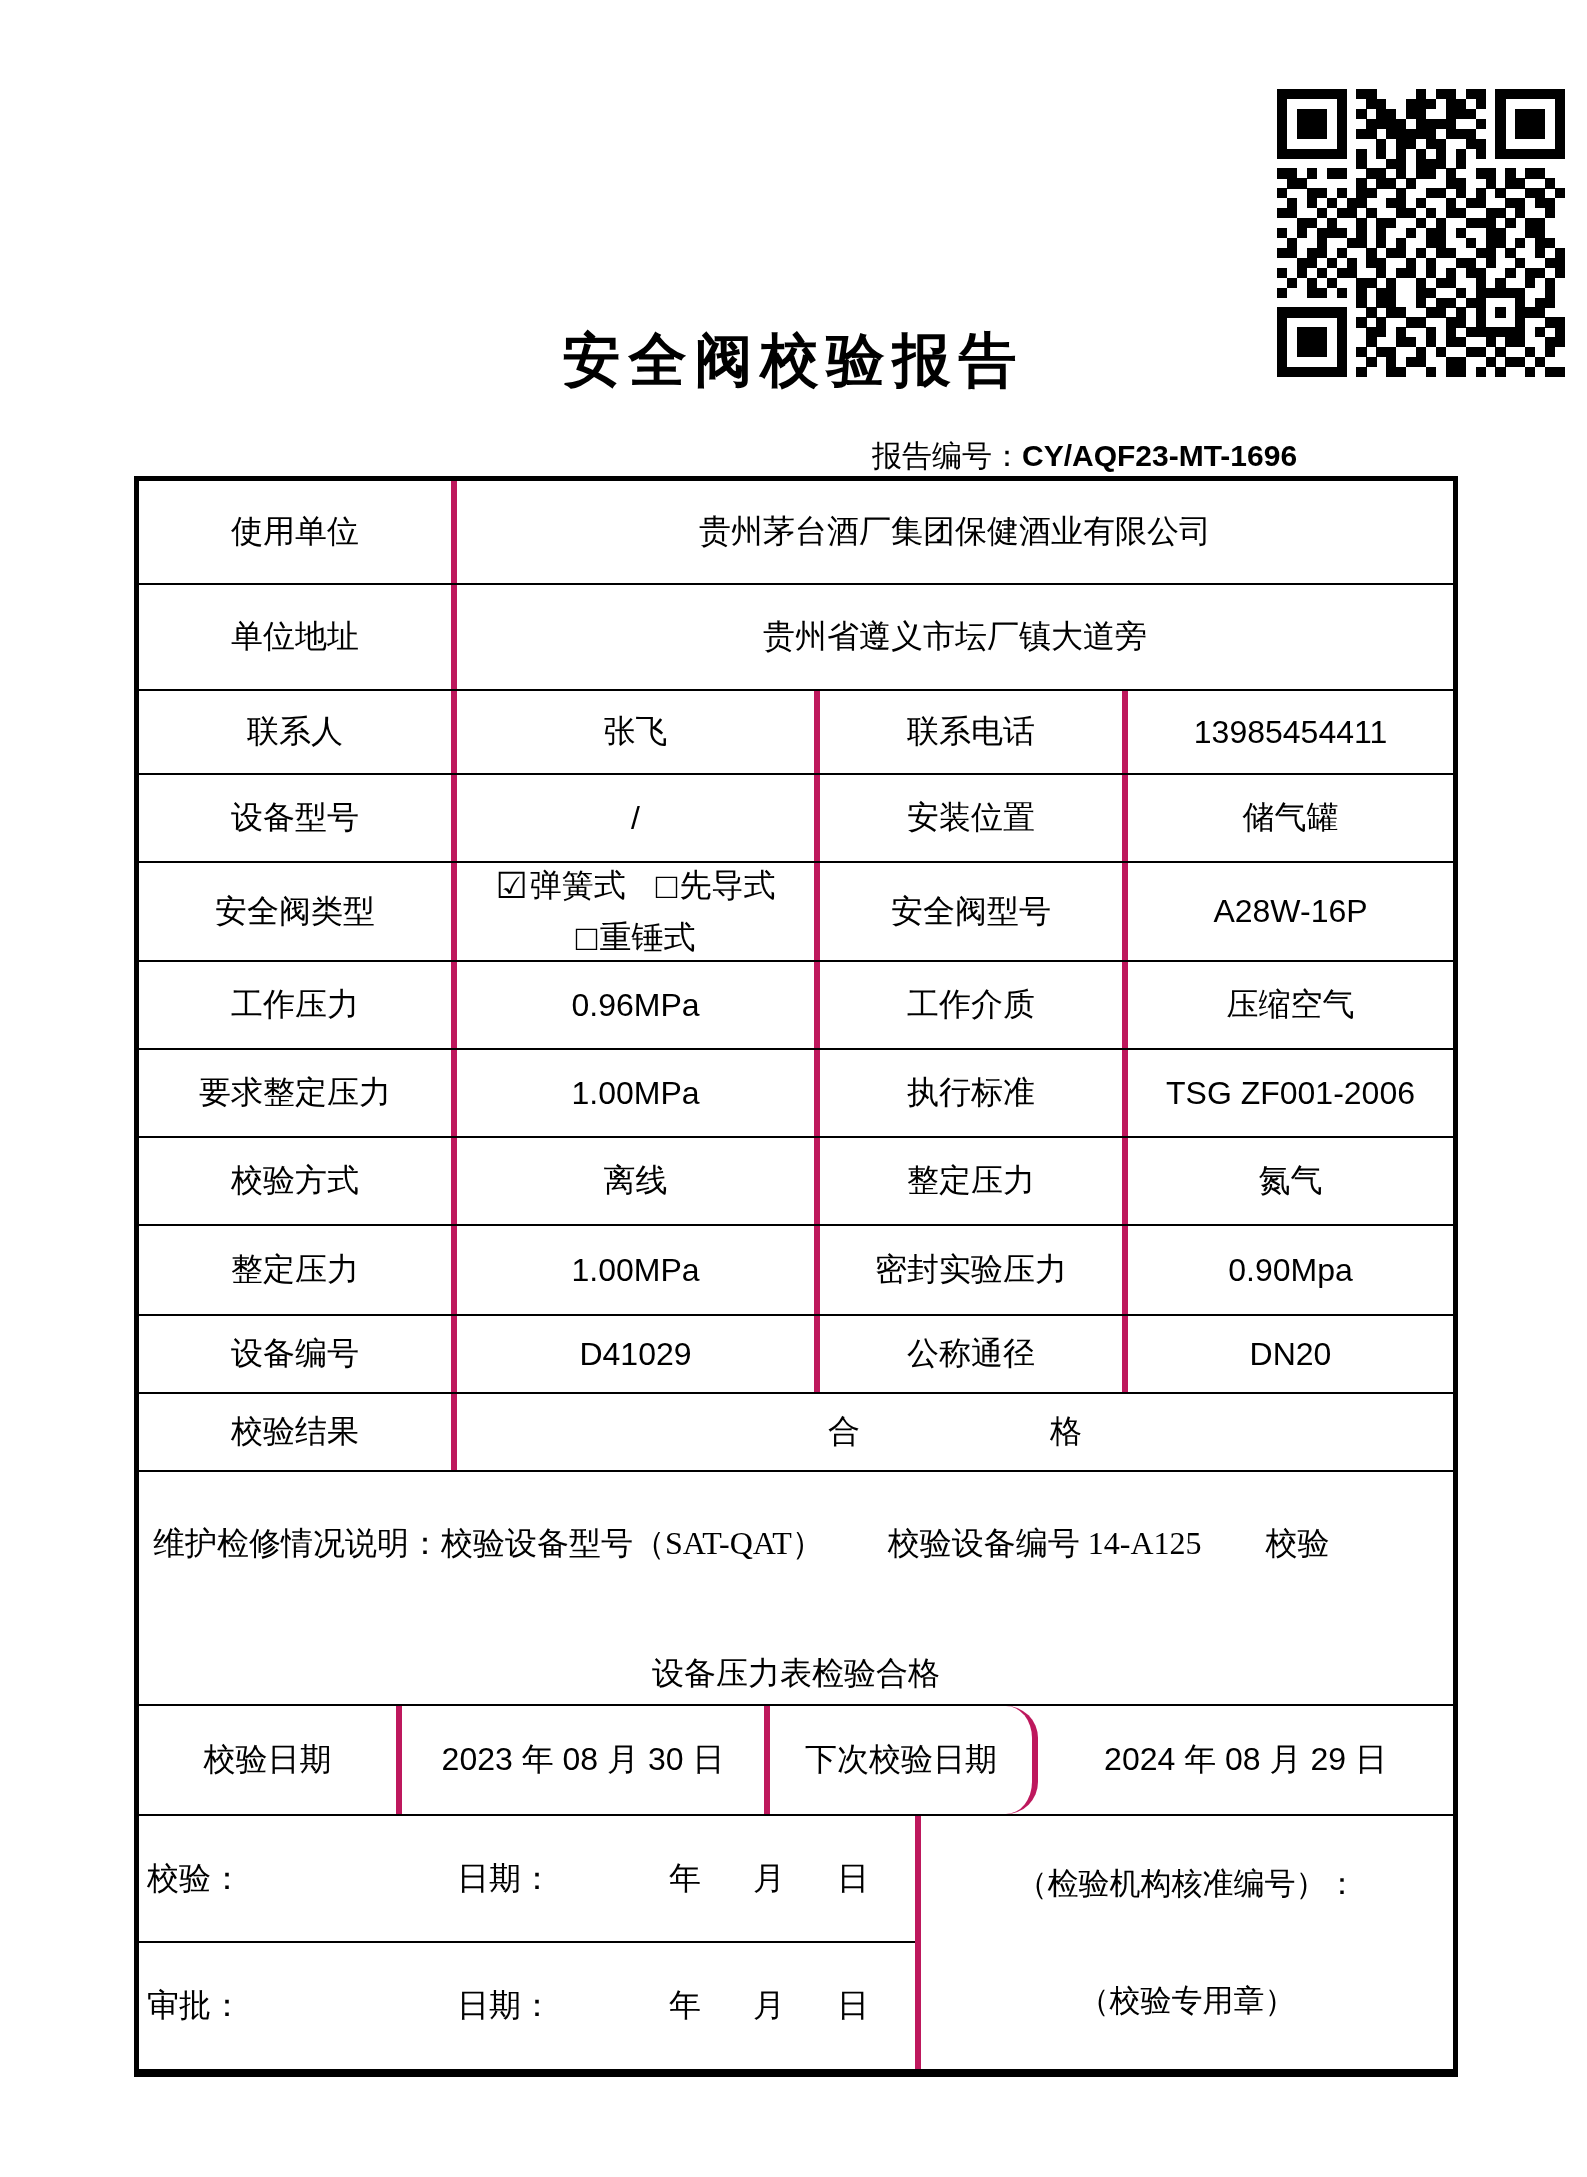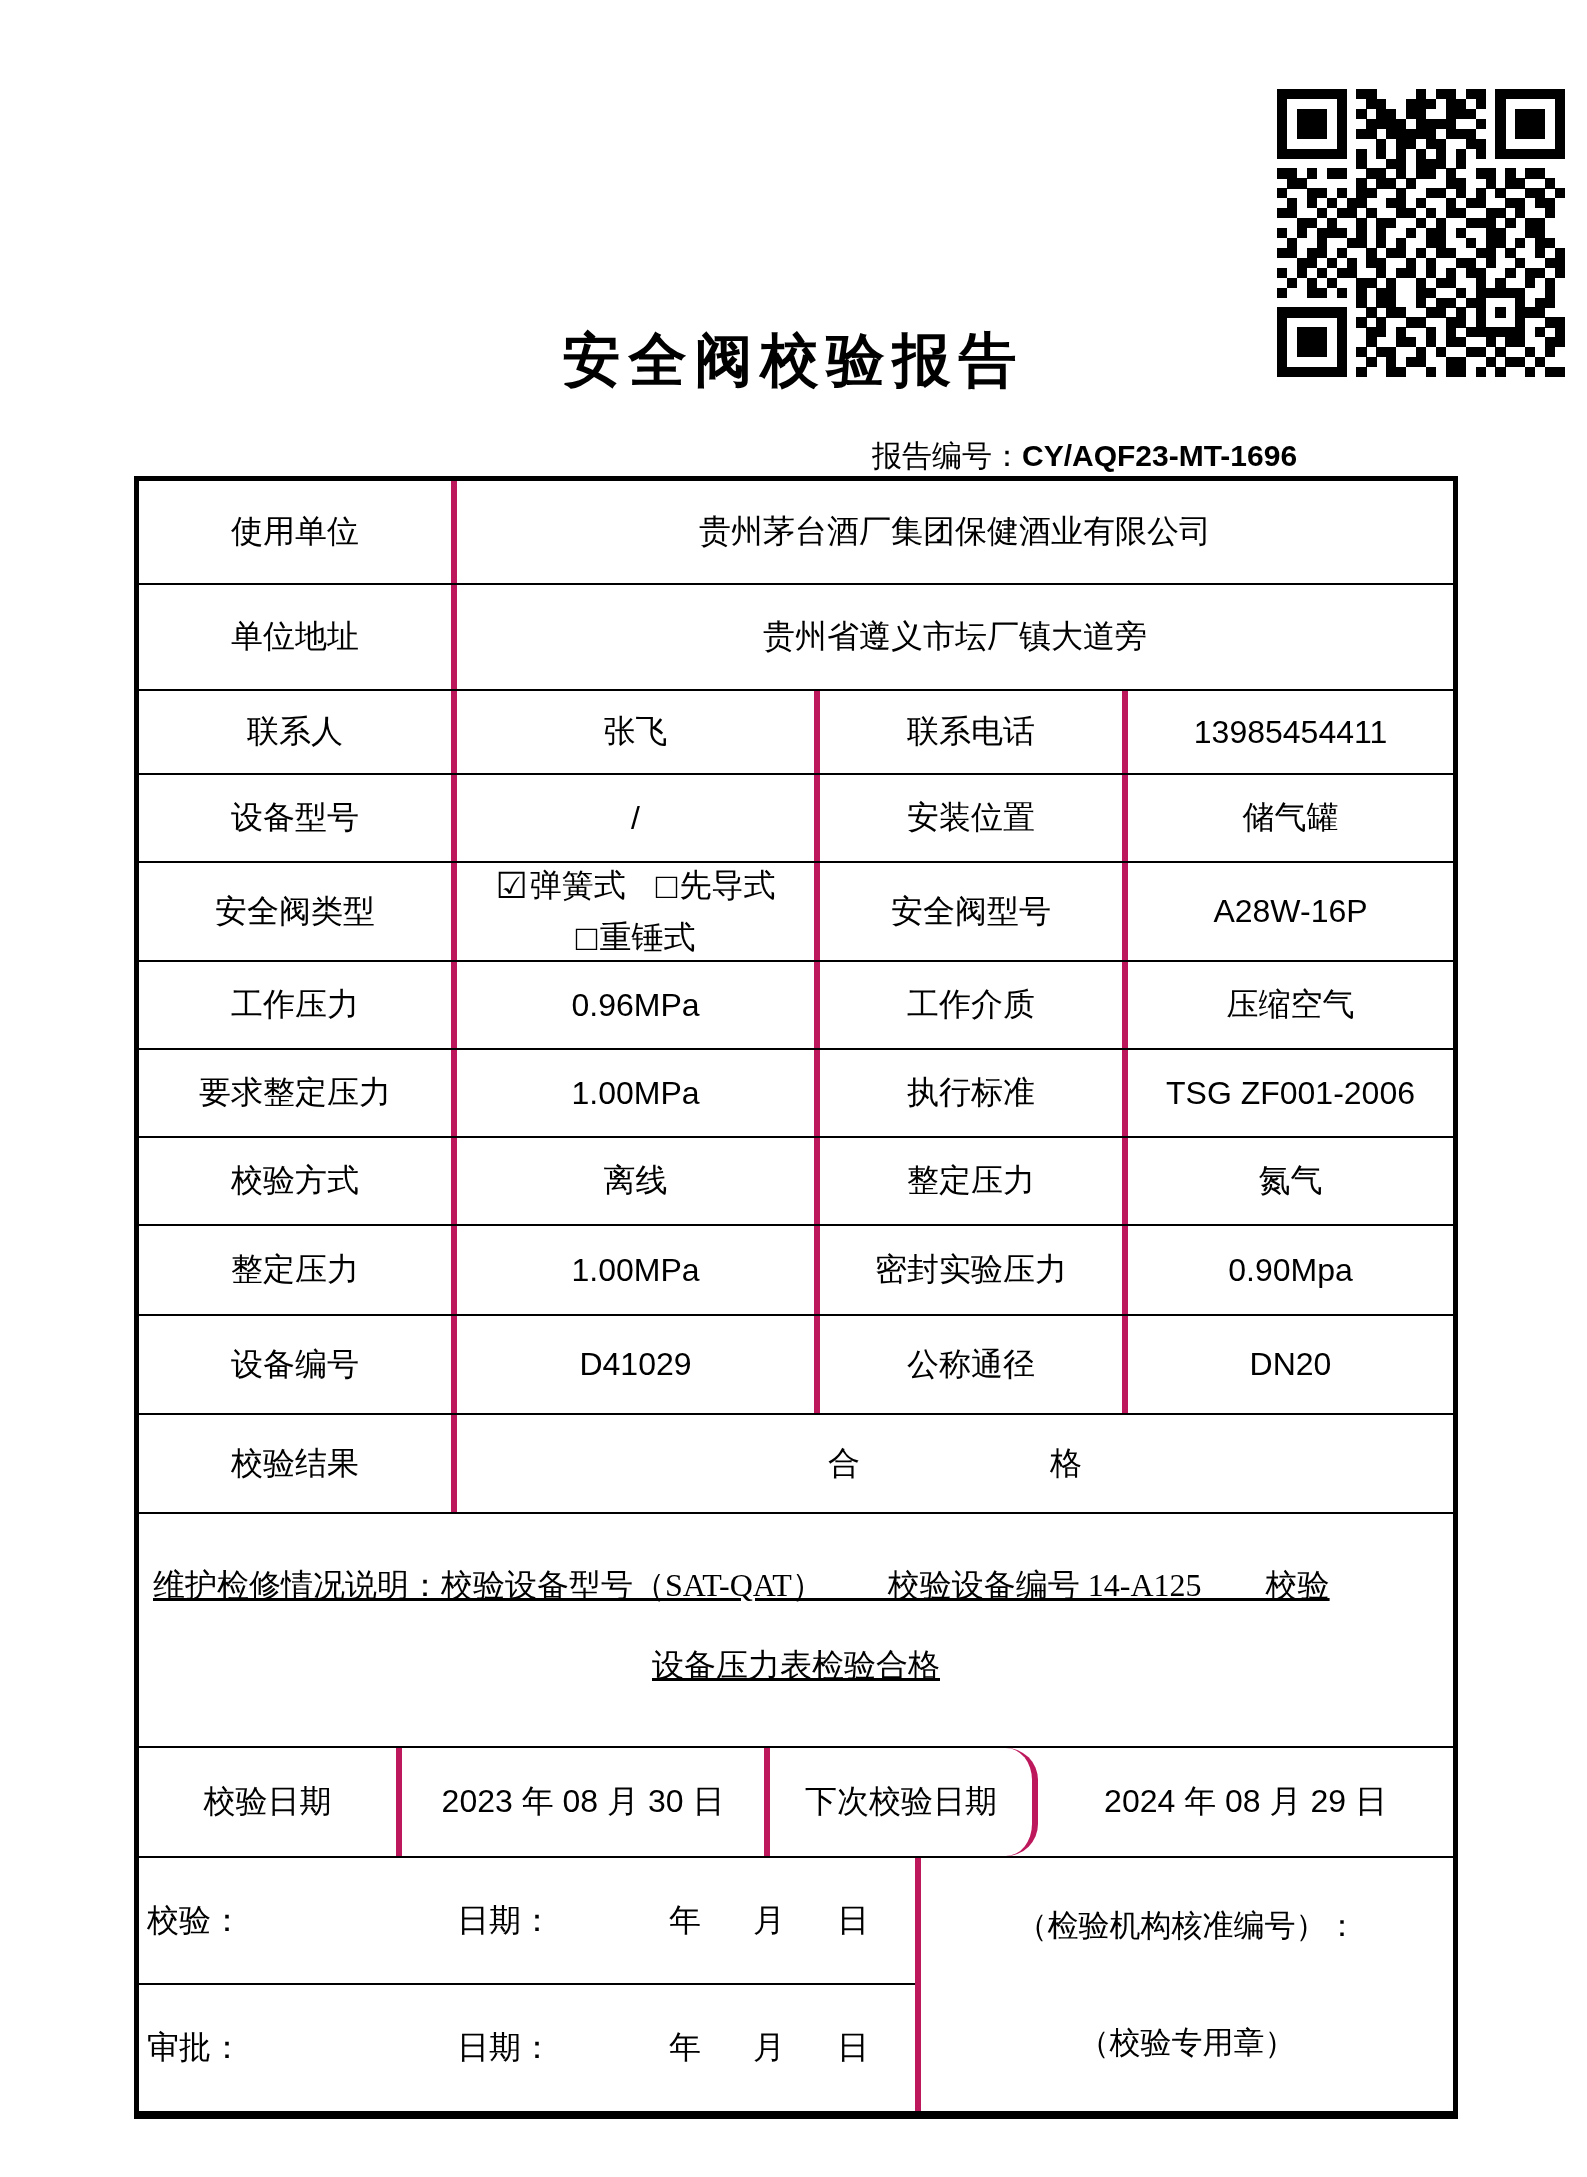--- a/index.html
+++ b/index.html
@@ -50,36 +50,36 @@
     display:flex; align-items:center; justify-content:center;
     border-right:6px solid #be185d;
     text-align:center;
     overflow:hidden;
   }
   .cell.nbr { border-right:none; }
   .c1 { width:318px; } .c2 { width:363px; } .c3 { width:308px; } .c4 { flex:1; }
   .d1 { width:263px; } .d2 { width:368px; } .d3 { width:268px;border-radius:32px; } .d4 { flex:1; }
   .lat { font-family:"Liberation Sans","DejaVu Sans",sans-serif; }
   .h104{height:104px} .h106{height:106px} .h84{height:84px} .h88{height:88px}
-  .h99{height:99px} .h90{height:90px} .h91{height:99px} .h234{height:234px}
+  .h99{height:99px} .h90{height:90px} .h91{height:78px} .h234{height:234px}
   .h110{height:110px} .hbot{height:253px}
 
   
   .cbcell { flex-direction:column; justify-content:center; gap:8px; padding:4px 6px; }
   .cbline { display:flex; align-items:center; justify-content:center; gap:30px; white-space:nowrap; }
   .cbopt  { display:flex; align-items:center; }
   .cbglyph { font-size:36px; line-height:1; margin-right:2px; }
 
   
   .result-val { display:flex; align-items:center; justify-content:center; gap:190px; }
 
   
   .maint {
     flex-direction:column; align-items:stretch; justify-content:flex-start;
-    padding:50px 14px 0 14px; gap:36px; text-align:left;text-decoration:underline;
+    padding:50px 14px 0 14px; gap:86px; text-align:left;
   }
   .maint .l1 { white-space:nowrap; }
   .maint .l2 { text-align:center; }
 
   
   .bot-left { flex-direction:column; align-items:stretch; width:782px; }
   .sign-row {
     height:126px; display:flex; align-items:center;
     padding-left:8px; border-bottom:2px solid #000; white-space:nowrap;
   }

